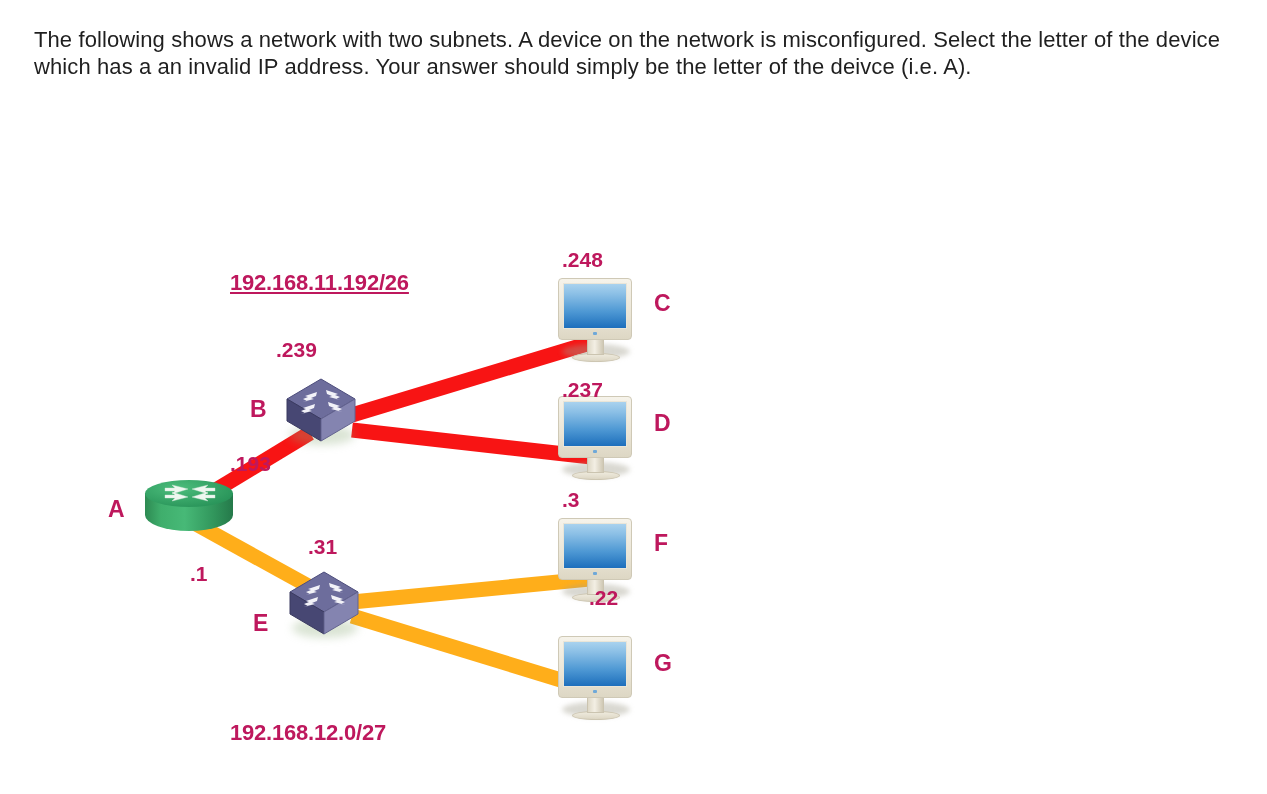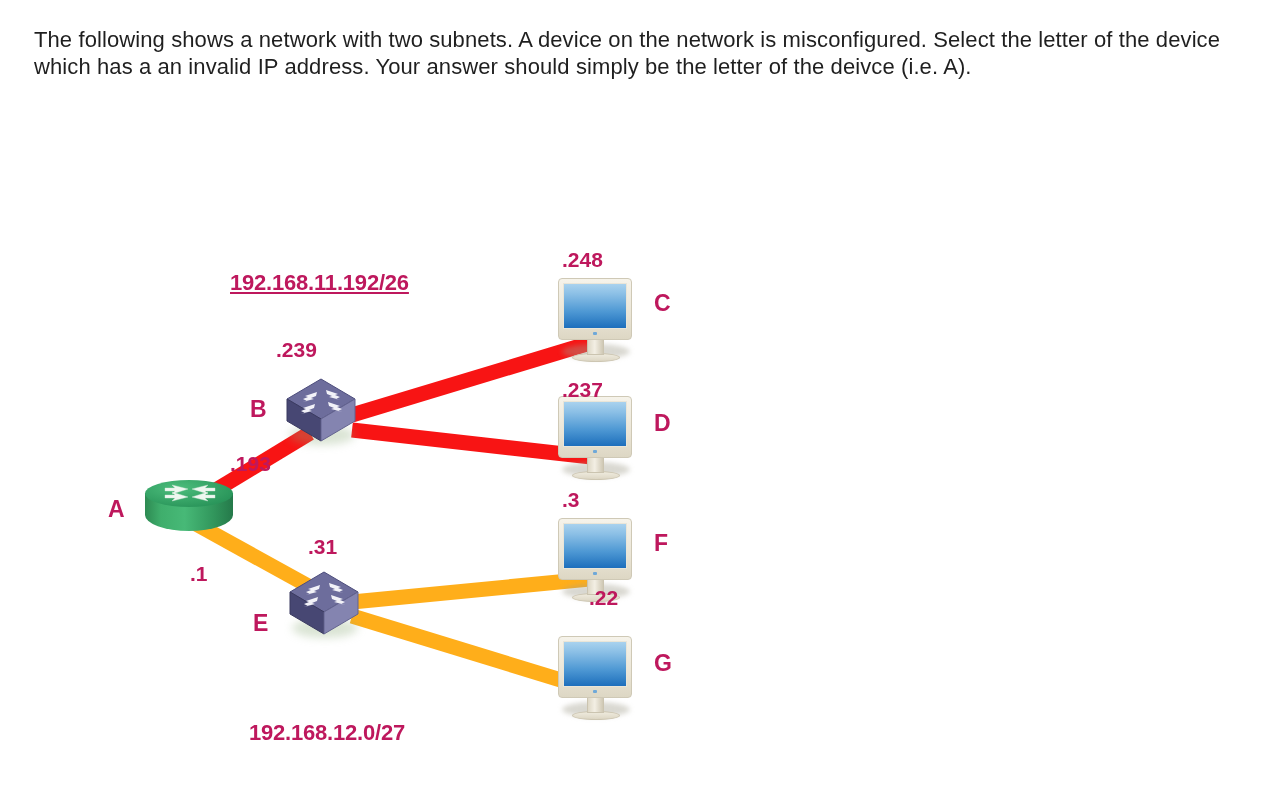--- a/index.html
+++ b/index.html
@@ -207,21 +207,21 @@
 
     <line x1="196" y1="294" x2="312" y2="358" stroke="#ffae1a" stroke-width="15" stroke-linecap="butt"></line>
 
     <line x1="352" y1="372" x2="600" y2="348" stroke="#ffae1a" stroke-width="15" stroke-linecap="butt"></line>
 
     <line x1="352" y1="386" x2="600" y2="462" stroke="#ffae1a" stroke-width="15" stroke-linecap="butt"></line>
   </svg>
 
   <div class="diagram-label subnet-label" style="left:230px; top:40px;text-decoration:underline;">192.168.11.192/26</div>
 
-  <div class="diagram-label subnet-label" style="left:230px; top:490px;margin-left:19px;">192.168.12.0/27</div>
+  <div class="diagram-label subnet-label" style="left:230px; top:490px;">192.168.12.0/27</div>
 
   <div class="node router" style="left:145px; top:250px;">
     <div class="r-shadow"></div>
     <div class="r-body"></div>
     <div class="r-top"></div>
     <svg class="r-arrows" viewBox="0 0 56 24">
       <g fill="#eef7f0" stroke="#cfe6d6" stroke-width="0.4">
         <path d="M26 7 L10 3 L13 6 L3 6 L3 9 L13 9 L10 12 Z"></path>
         <path d="M30 7 L46 3 L43 6 L53 6 L53 9 L43 9 L46 12 Z"></path>
         <path d="M26 15 L10 19 L13 16 L3 16 L3 13 L13 13 L10 10 Z"></path>

